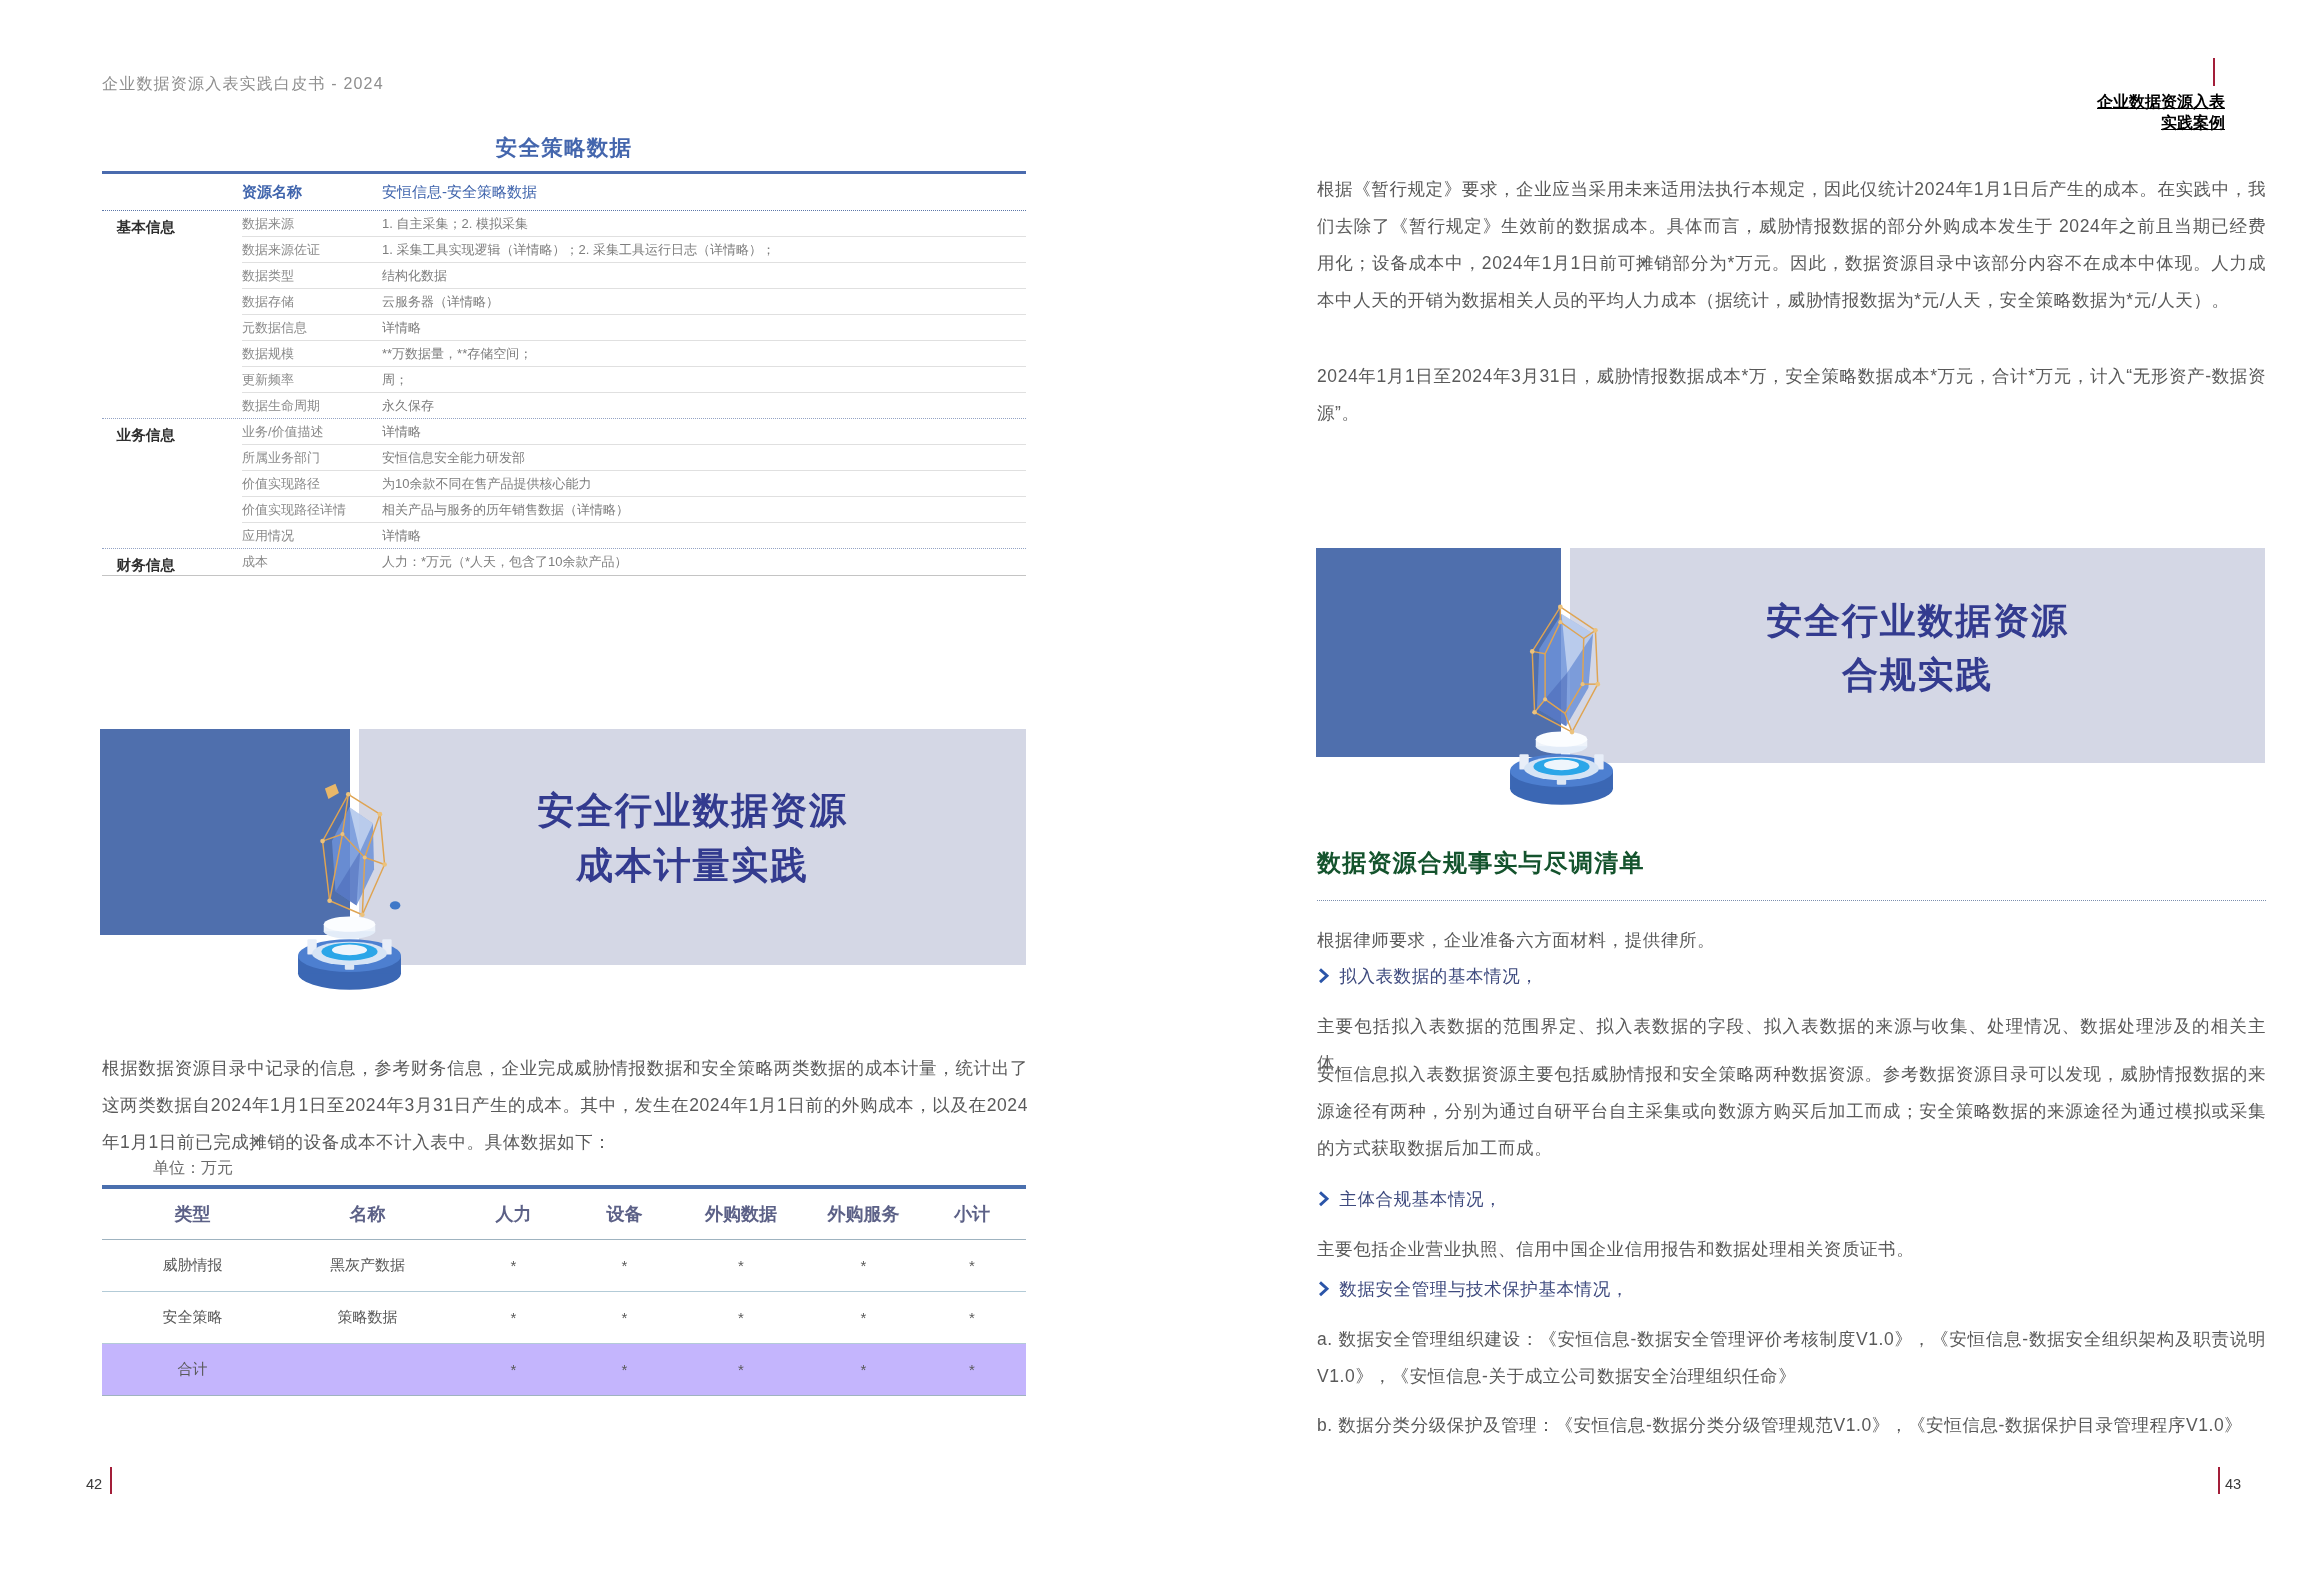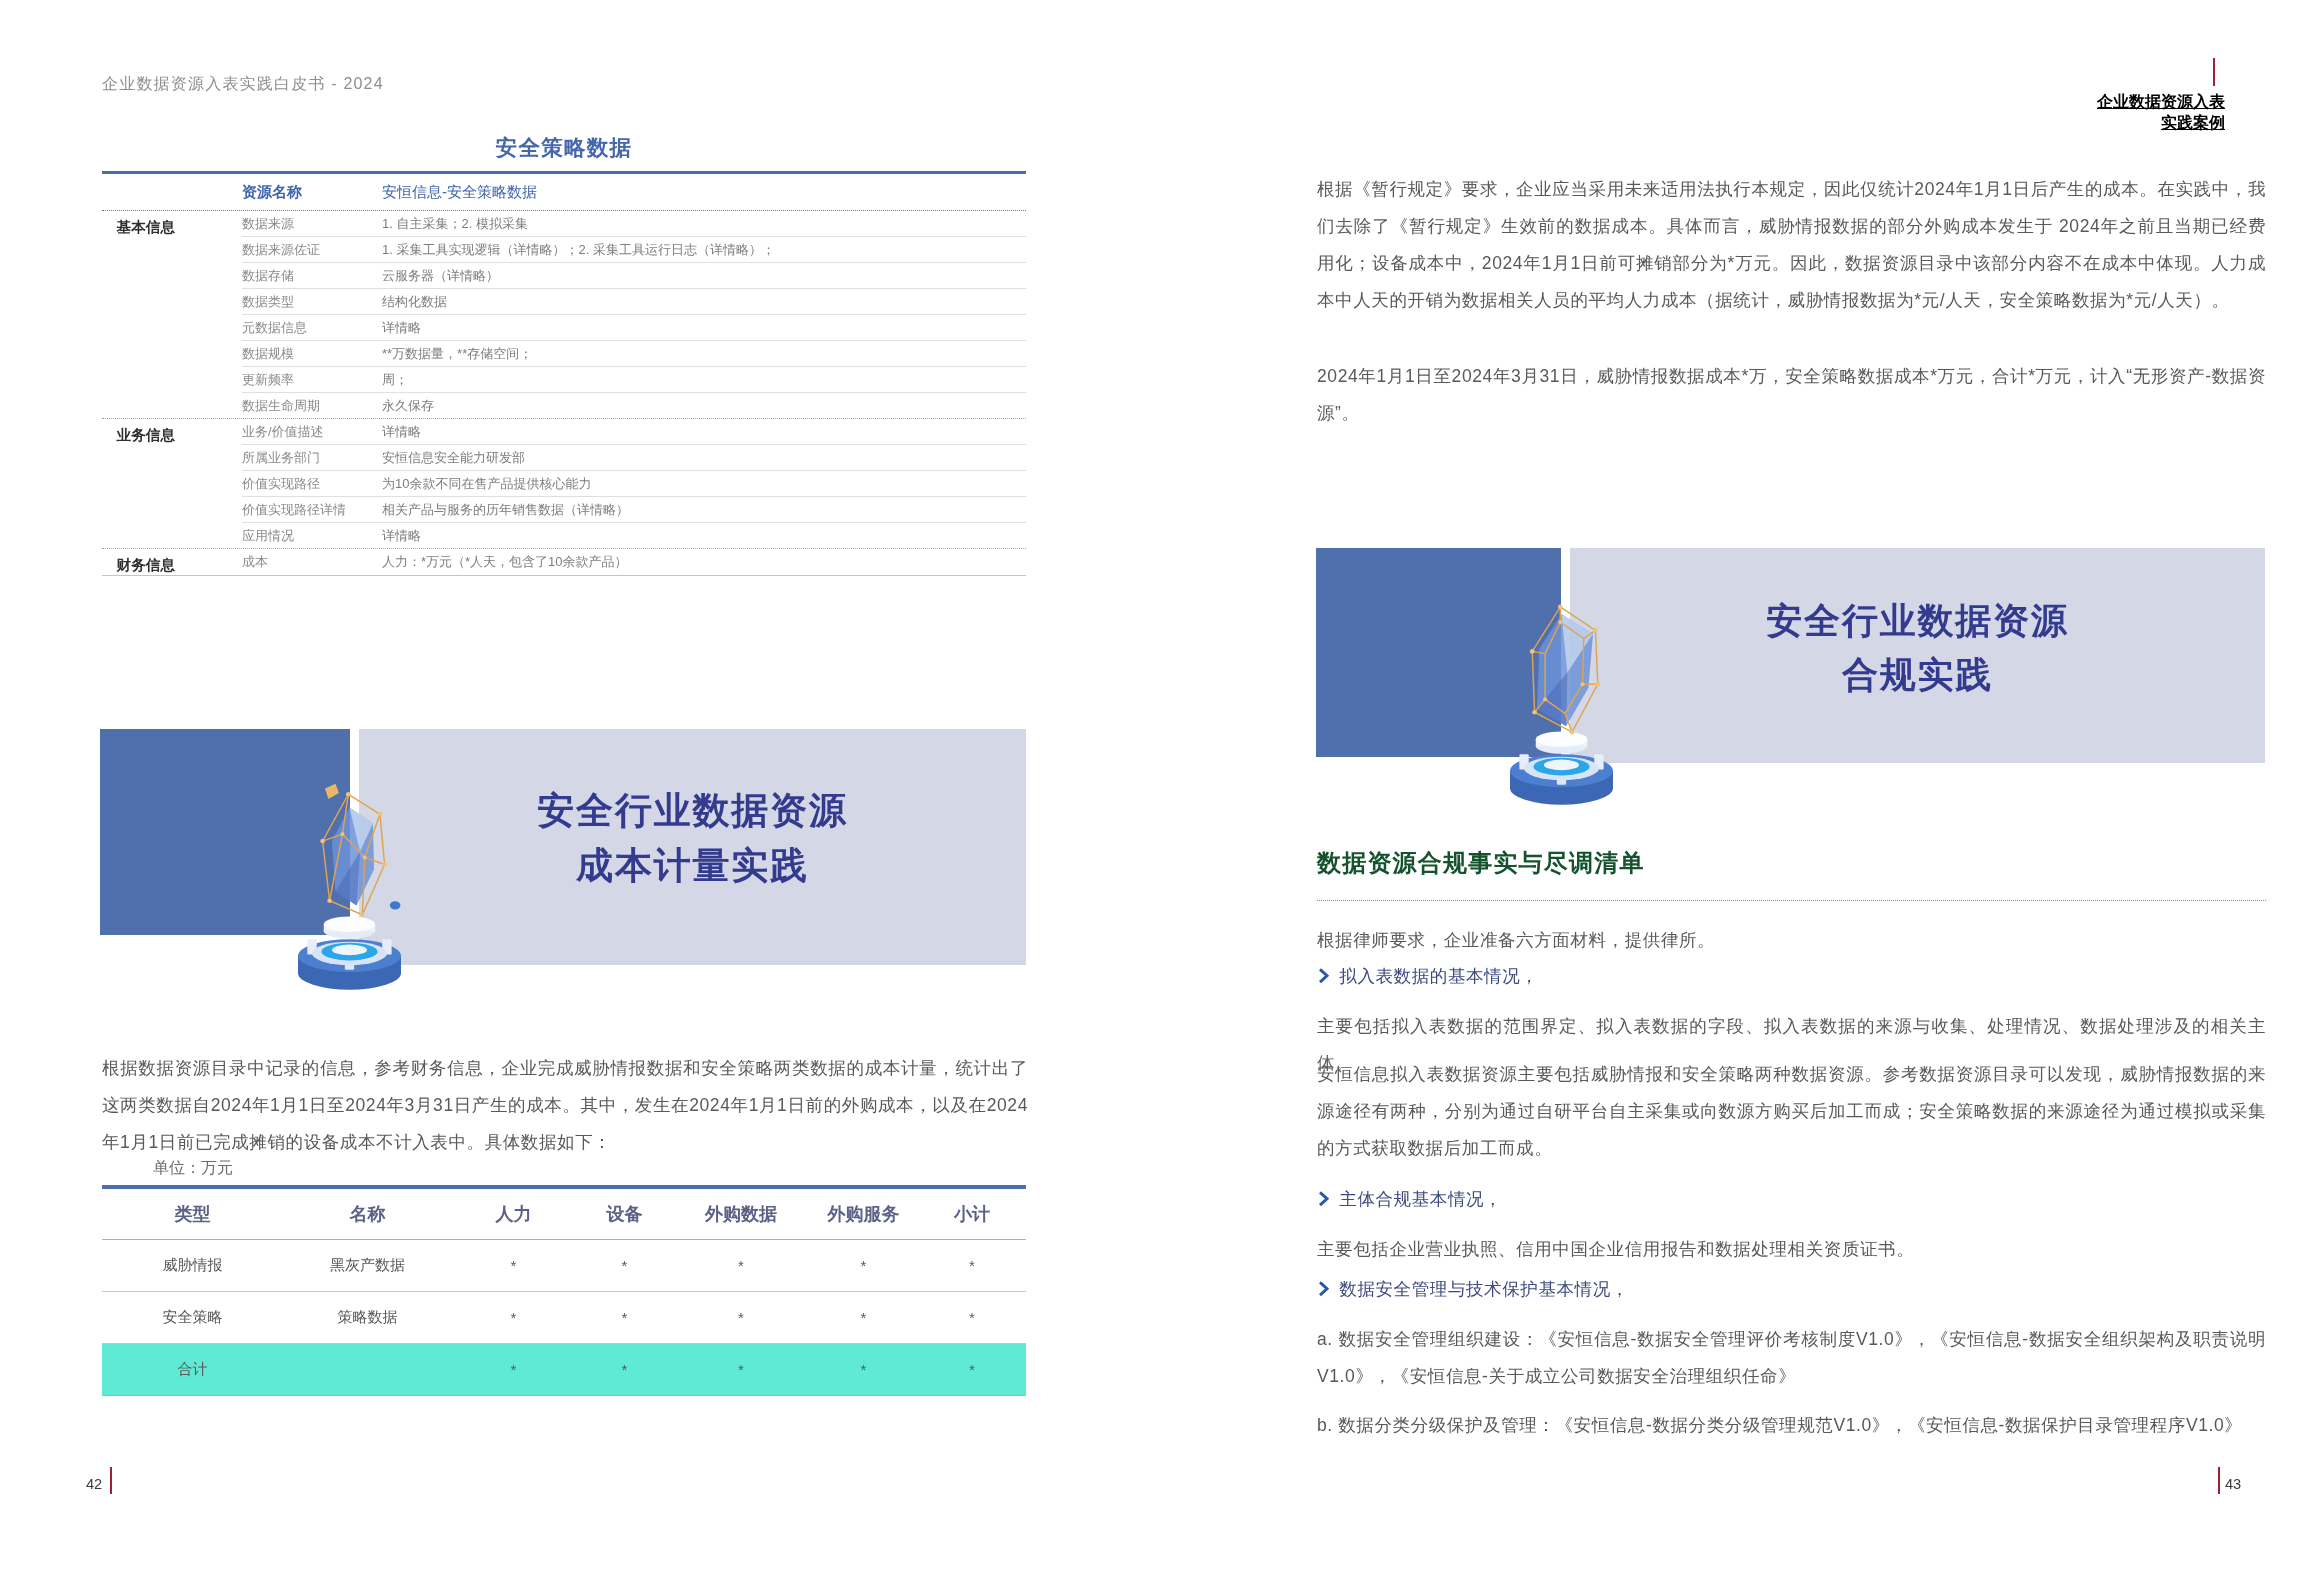--- a/index.html
+++ b/index.html
@@ -31,21 +31,21 @@
   .banner svg{position:absolute;}
 
   .para{font-size:17.5px;color:#595959;line-height:37px;text-align:justify;letter-spacing:0.6px;}
   .unit-label{left:153px;top:1158px;font-size:16px;color:#6b6b6b;}
 
   .ct{left:102px;top:1185px;width:924px;border-top:4.1px solid #4a6fae;}
   .ct-header{display:flex;align-items:center;height:50px;border-bottom:1.8px solid #9fb3c0;}
   .ct-header div{font-size:18px;font-weight:bold;color:#5c6187;text-align:center;}
   .ct-row{display:flex;align-items:center;height:51px;border-bottom:1.2px solid #b3cbd7;}
   .ct-row div{font-size:15px;color:#595959;text-align:center;}
-  .ct-row.last{border-bottom:1.8px solid #9fb3c0;background:#5eead4;}
+  .ct-row.last{border-bottom:1.8px solid #9fb3c0;background:#c4b5fd;}
   .c0{width:181px;} .c1{width:169px;} .c2{width:123px;} .c3{width:99px;} .c4{width:134px;} .c5{width:111px;} .c6{width:106px;}
 
   .page-num{font-size:14.6px;color:#3a3a3a;}
   .red-bar{width:2.3px;background:#a31e39;}
 
   
   .rp-header{right:94px;top:91px;text-align:right;font-size:16px;font-weight:bold;color:#000000;line-height:21px;text-decoration:underline;}
   .section-heading{left:1317px;top:847px;font-size:24px;font-weight:bold;color:#14532d;letter-spacing:1.2px;}
   .dotted-rule{left:1317px;top:900px;width:949px;border-top:1.8px dotted #7d8fae;height:0;}
   .bullet-line{display:flex;align-items:center;gap:9.3px;}
@@ -73,26 +73,26 @@
         <div class="rt-rows">
           <div class="rt-row">
               <div class="rl">数据来源</div>
               <div class="rv">1. 自主采集；2. 模拟采集</div>
             </div>
           <div class="rt-row">
               <div class="rl">数据来源佐证</div>
               <div class="rv">1. 采集工具实现逻辑（详情略）；2. 采集工具运行日志（详情略）；</div>
             </div>
           <div class="rt-row">
+              <div class="rl">数据类型</div>
+              <div class="rv">结构化数据</div>
+            </div>
+          <div class="rt-row">
               <div class="rl">数据存储</div>
               <div class="rv">云服务器（详情略）</div>
-            </div>
-          <div class="rt-row">
-              <div class="rl">数据类型</div>
-              <div class="rv">结构化数据</div>
             </div>
           <div class="rt-row">
               <div class="rl">元数据信息</div>
               <div class="rv">详情略</div>
             </div>
           <div class="rt-row">
               <div class="rl">数据规模</div>
               <div class="rv">**万数据量，**存储空间；</div>
             </div>
           <div class="rt-row">

